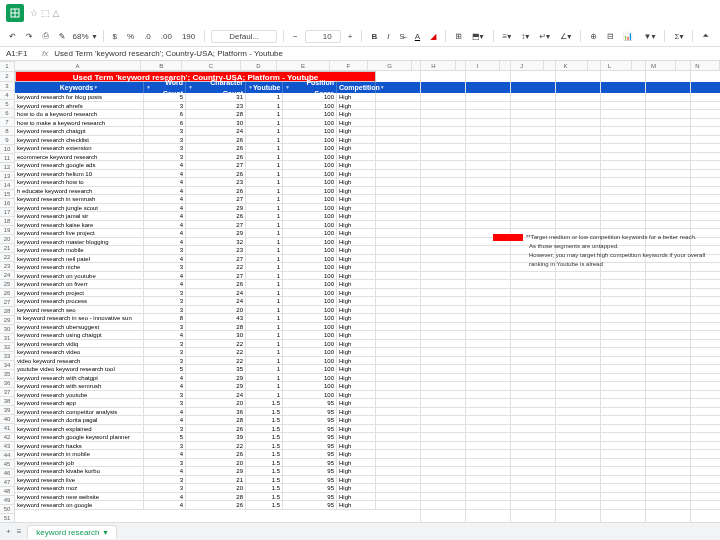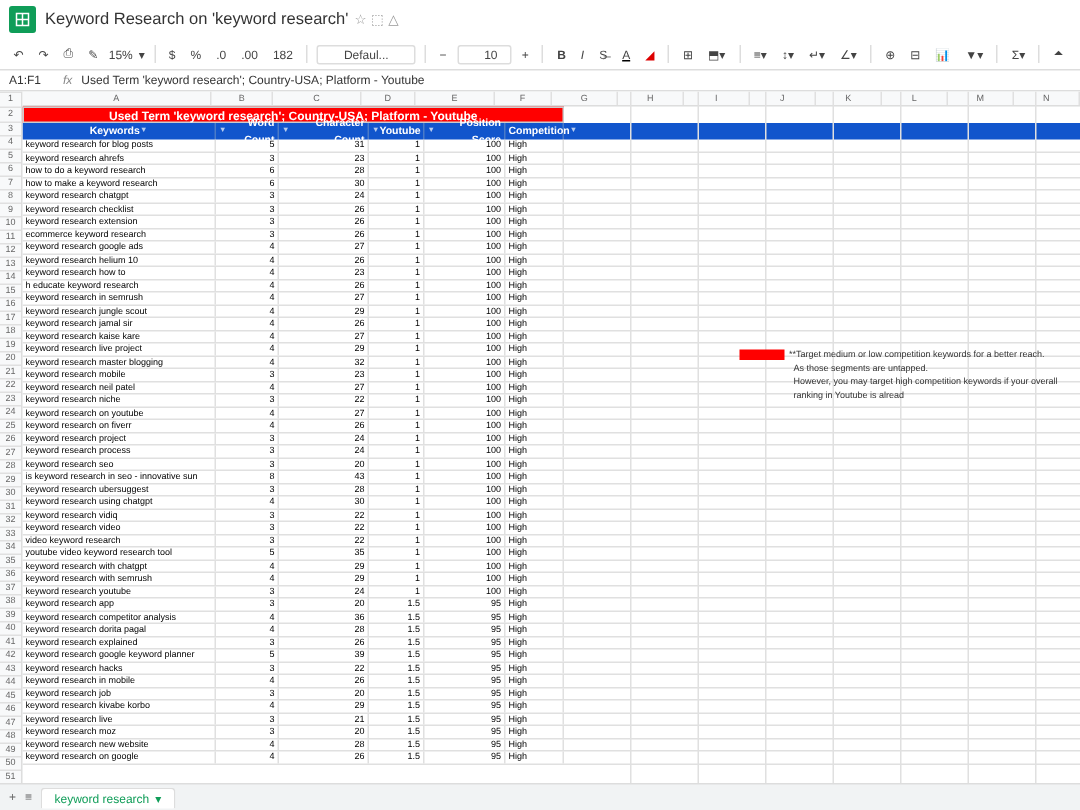--- a/index.html
+++ b/index.html
@@ -53,43 +53,42 @@
 <div class="title-bar">
   <div class="logo">
     <svg width="10" height="10" viewBox="0 0 10 10">
         <rect x="1" y="1" width="8" height="8" fill="none" stroke="#fff" stroke-width="1"></rect>
         <line x1="1" y1="5" x2="9" y2="5" stroke="#fff"></line>
         <line x1="5" y1="1" x2="5" y2="9" stroke="#fff"></line>
       </svg>
   </div>
   <div class="title-area">
     <div class="doc-title">
-      <span>Keyword Research on 'keyword research'</span>
       <span class="title-icons">
         <span>☆</span>
         <span>⬚</span>
         <span>△</span>
       </span>
     </div>
   </div>
 </div>
 
 <div class="toolbar">
   <span class="tb-btn">↶</span>
   <span class="tb-btn">↷</span>
   <span class="tb-btn">⎙</span>
   <span class="tb-btn">✎</span>
-  <span class="zoom">15%</span>
+  <span class="zoom">68%</span>
   <span>▾</span>
   <span class="tb-sep"></span>
   <span class="tb-btn">$</span>
   <span class="tb-btn">%</span>
   <span class="tb-btn">.0</span>
   <span class="tb-btn">.00</span>
-  <span class="tb-btn">182</span>
+  <span class="tb-btn">190</span>
   <span class="tb-sep"></span>
   <span class="font-sel">Defaul...</span>
   <span class="tb-sep"></span>
   <span class="tb-btn">−</span>
   <span class="font-sel" style="width:18px;text-align:center">10</span>
   <span class="tb-btn">+</span>
   <span class="tb-sep"></span>
   <span class="tb-btn"><b>B</b></span>
   <span class="tb-btn"><i>I</i></span>
   <span class="tb-btn">S̶</span>

